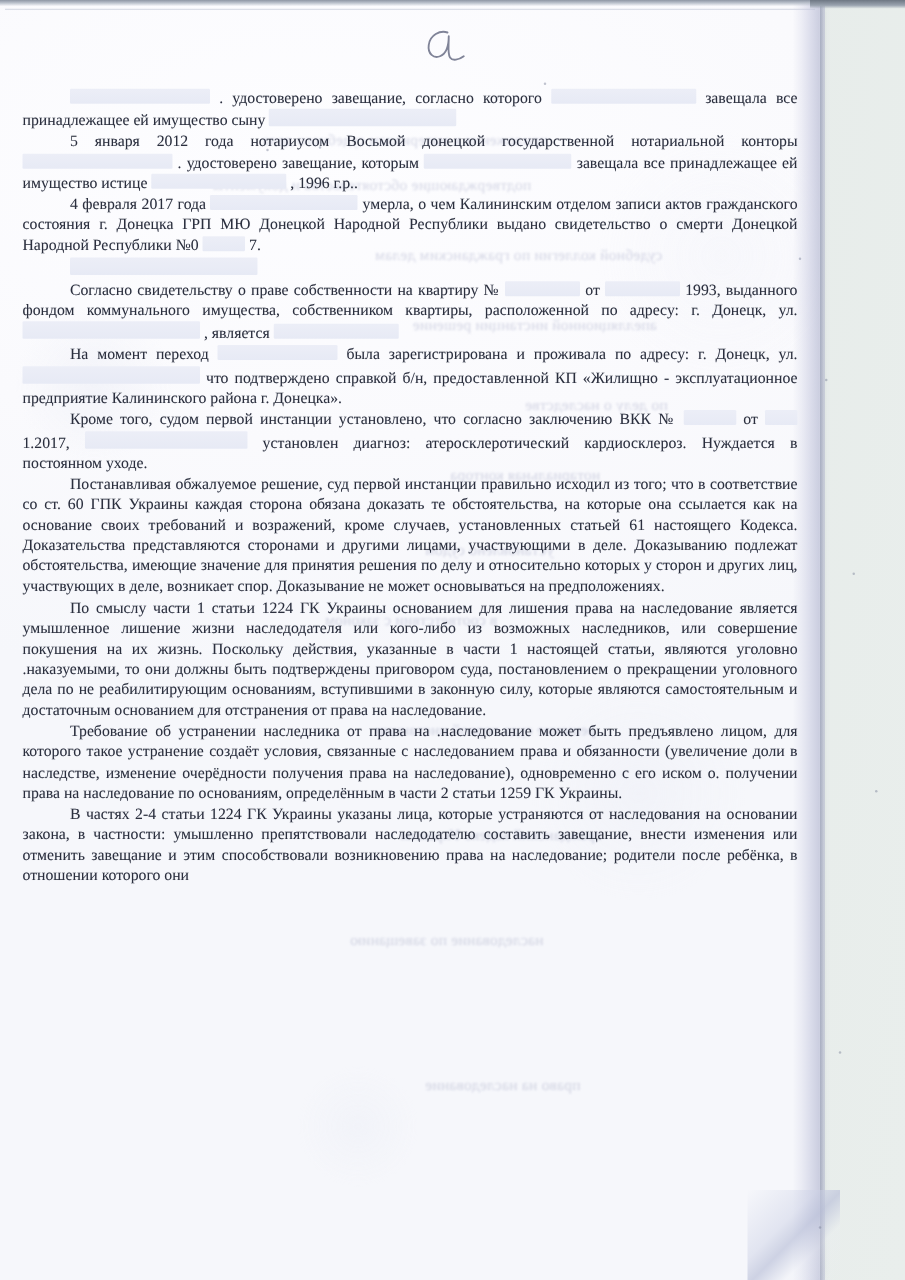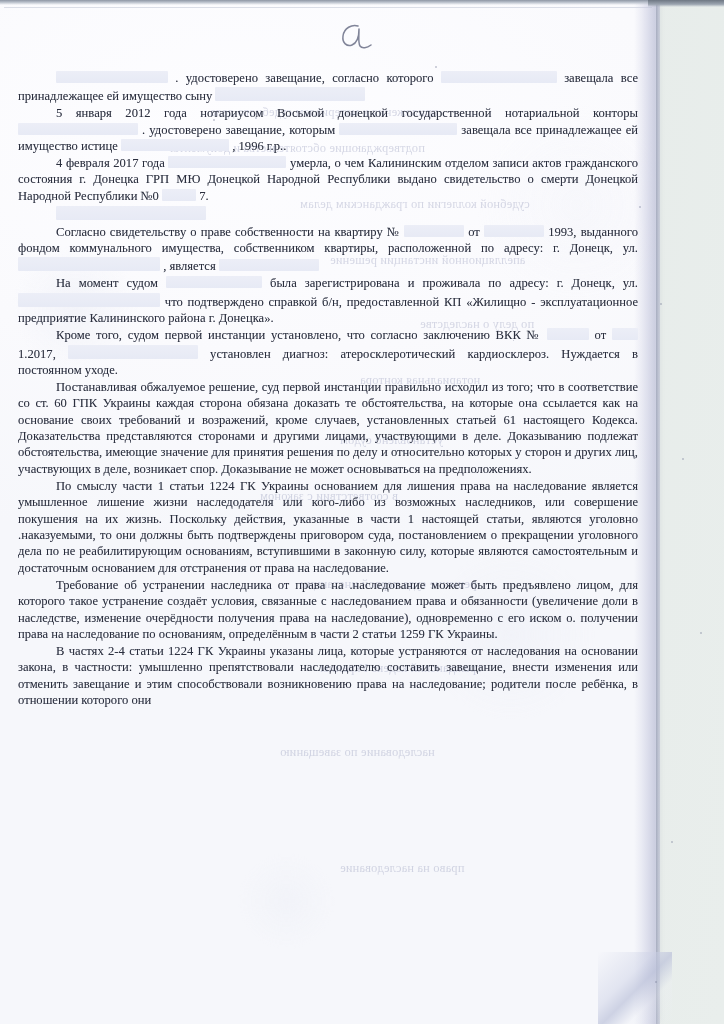--- a/index.html
+++ b/index.html
@@ -246,21 +246,21 @@
       <path d="M26 8 C20 6, 12 10, 11 18 C10 25, 15 29, 20 27 C25 25, 27 18, 27 11 C27 19, 26 25, 28 28 C30 31, 35 30, 39 27" fill="none" stroke="currentColor" stroke-width="1.5" stroke-linecap="round" stroke-linejoin="round" opacity="0.85"></path>
     </svg>
   </div>
 
   <div class="doc-body" id="doc-body">
       <p id="p-will-2007"><span class="redact" style="width: 112px;"></span> <span>. удостоверено завещание, согласно которого</span> <span class="redact" style="width: 116px;"></span> <span>завещала все принадлежащее ей имущество сыну</span> <span class="redact tall" style="width: 150px;"></span> </p>
       <p id="p-will-2012"><span>5 января 2012 года нотариусом Восьмой донецкой государственной нотариальной конторы</span> <span class="redact" style="width: 120px;"></span> <span>. удостоверено завещание, которым</span> <span class="redact" style="width: 118px;"></span> <span>завещала все принадлежащее ей имущество истице</span> <span class="redact" style="width: 108px;"></span> <span>, 1996 г.р..</span></p>
       <p id="p-death-2017"><span>4 февраля 2017 года</span> <span class="redact" style="width: 118px;"></span> <span>умерла, о чем Калининским отделом записи актов гражданского состояния г. Донецка ГРП МЮ Донецкой Народной Республики выдано свидетельство о смерти Донецкой Народной Республики №0</span> <span class="redact" style="width: 34px;"></span> <span>7.</span></p>
       <p id="p-estate-opened"> <span class="redact tall" style="width: 150px;"></span> </p>
       <p id="p-ownership-cert"><span>Согласно свидетельству о праве собственности на квартиру №</span> <span class="redact" style="width: 60px;"></span> <span>от</span> <span class="redact" style="width: 60px;"></span> <span>1993, выданного фондом коммунального имущества, собственником квартиры, расположенной по адресу: г. Донецк, ул.</span> <span class="redact tall" style="width: 142px;"></span> <span>, является</span> <span class="redact" style="width: 100px;"></span> </p>
-      <p id="p-registration"><span>На момент судом</span> <span class="redact" style="width: 96px;"></span> <span>была зарегистрирована и проживала по адресу: г. Донецк, ул.</span> <span class="redact tall" style="width: 142px;"></span> <span>что подтверждено справкой б/н, предоставленной КП «Жилищно - эксплуатационное предприятие Калининского района г. Донецка».</span></p>
+      <p id="p-registration"><span>На момент переход</span> <span class="redact" style="width: 96px;"></span> <span>была зарегистрирована и проживала по адресу: г. Донецк, ул.</span> <span class="redact tall" style="width: 142px;"></span> <span>что подтверждено справкой б/н, предоставленной КП «Жилищно - эксплуатационное предприятие Калининского района г. Донецка».</span></p>
       <p id="p-medical-vkk"><span>Кроме того, судом первой инстанции установлено, что согласно заключению ВКК №</span> <span class="redact" style="width: 42px;"></span> <span>от</span> <span class="redact" style="width: 26px;"></span> <span>1.2017,</span> <span class="redact tall" style="width: 130px;"></span> <span>установлен диагноз: атеросклеротический кардиосклероз. Нуждается в постоянном уходе.</span></p>
       <p id="p-art-60-gpk"><span>Постанавливая обжалуемое решение, суд первой инстанции правильно исходил из того; что в соответствие со ст. 60 ГПК Украины каждая сторона обязана доказать те обстоятельства, на которые она ссылается как на основание своих требований и возражений, кроме случаев, установленных статьей 61 настоящего Кодекса. Доказательства представляются сторонами и другими лицами, участвующими в деле. Доказыванию подлежат обстоятельства, имеющие значение для принятия решения по делу и относительно которых у сторон и других лиц, участвующих в деле, возникает спор. Доказывание не может основываться на предположениях.</span></p>
       <p id="p-art-1224-part1"><span>По смыслу части 1 статьи 1224 ГК Украины основанием для лишения права на наследование является умышленное лишение жизни наследодателя или кого-либо из возможных наследников, или совершение покушения на их жизнь. Поскольку действия, указанные в части 1 настоящей статьи, являются уголовно .наказуемыми, то они должны быть подтверждены приговором суда, постановлением о прекращении уголовного дела по не реабилитирующим основаниям, вступившими в законную силу, которые являются самостоятельным и достаточным основанием для отстранения от права на наследование.</span></p>
       <p id="p-claim-requirements"><span>Требование об устранении наследника от права на .наследование может быть предъявлено лицом, для которого такое устранение создаёт условия, связанные с наследованием права и обязанности (увеличение доли в наследстве, изменение очерёдности получения права на наследование), одновременно с его иском о. получении права на наследование по основаниям, определённым в части 2 статьи 1259 ГК Украины.</span></p>
       <p id="p-art-1224-parts-2-4"><span>В частях 2-4 статьи 1224 ГК Украины указаны лица, которые устраняются от наследования на основании закона, в частности: умышленно препятствовали наследодателю составить завещание, внести изменения или отменить завещание и этим способствовали возникновению права на наследование; родители после ребёнка, в отношении которого они</span></p>
     </div>
 
 </div>
 
 </body></html>

